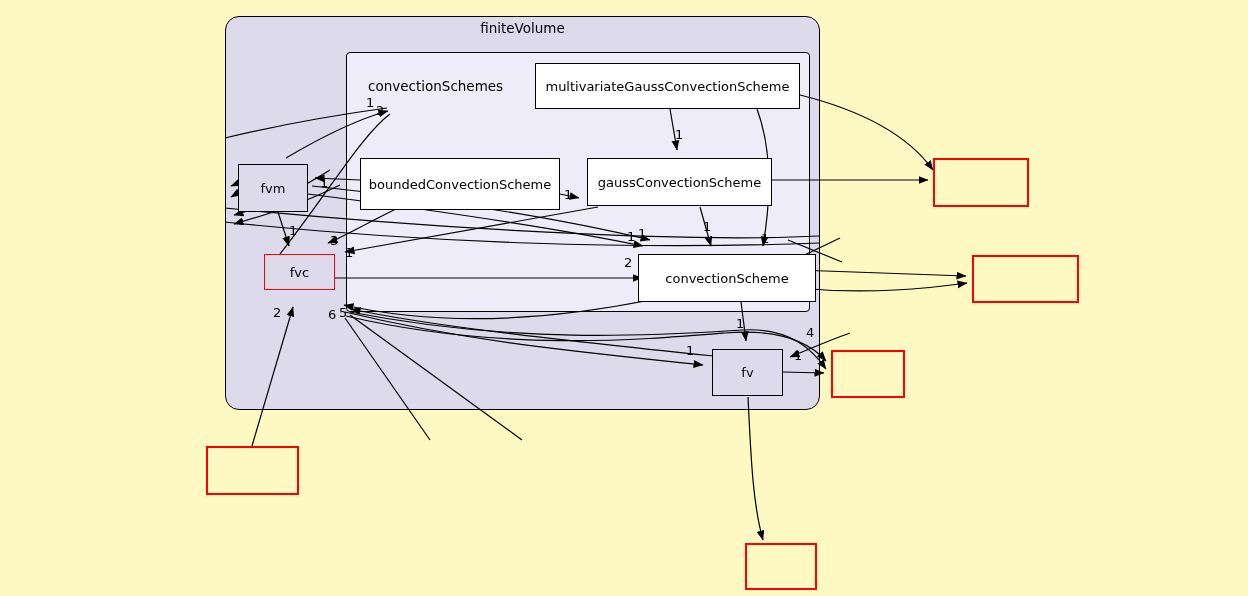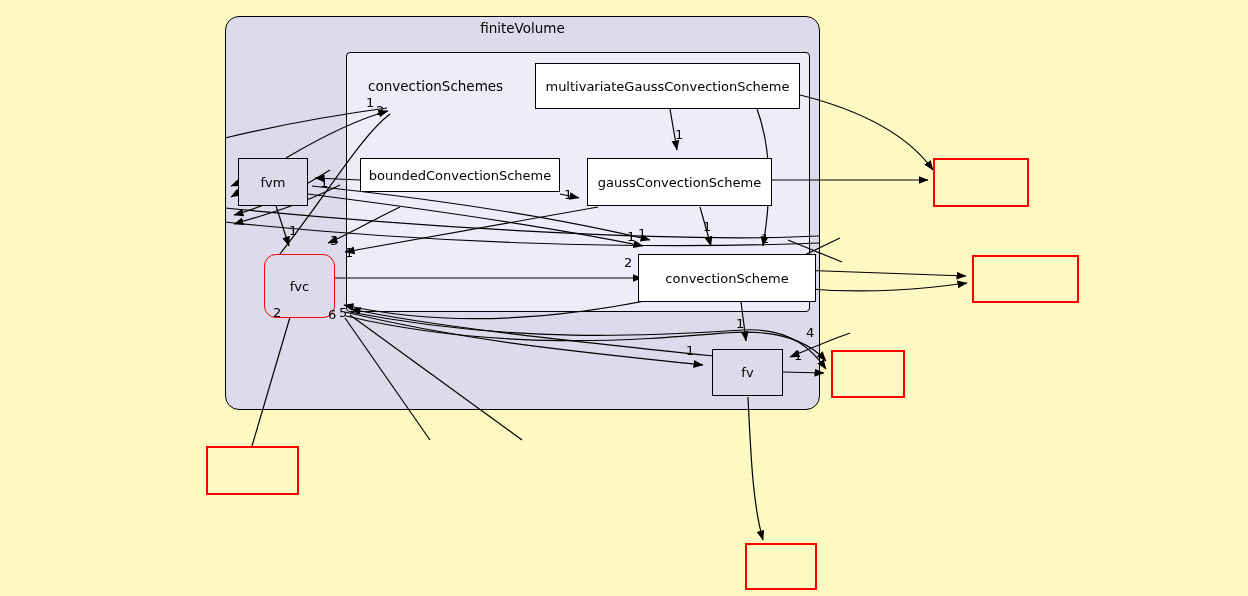--- a/index.html
+++ b/index.html
@@ -96,25 +96,25 @@
 
       <path d="M783,372 L824,373" marker-end="url(#ah)"></path>
 
       <path d="M748,397 C751,460 753,505 763,540" marker-end="url(#ah)"></path>
 
       <path d="M345,318 L430,440"></path>
       <path d="M350,315 L522,440"></path>
     </g>
   </svg>
 
-  <div class="node node-gray" style="left:238px;top:158px;width:70px;height:48px;text-align:center;">fvm</div>
-  <div class="node node-white" style="left:360px;top:158px;width:200px;height:34px;">boundedConvectionScheme</div>
+  <div class="node node-gray" style="left:238px;top:164px;width:70px;height:48px;text-align:center;">fvm</div>
+  <div class="node node-white" style="left:360px;top:158px;width:200px;height:52px;">boundedConvectionScheme</div>
   <div class="node node-white" style="left:535px;top:63px;width:265px;height:46px;">multivariateGaussConvectionScheme</div>
   <div class="node node-white" style="left:587px;top:158px;width:185px;height:48px;">gaussConvectionScheme</div>
-  <div class="node node-gray node-trunc" style="left:264px;top:254px;width:71px;height:64px;border-radius:12px;">fvc</div>
+  <div class="node node-gray node-trunc" style="left:264px;top:254px;width:71px;height:36px;">fvc</div>
   <div class="node node-white" style="left:638px;top:254px;width:178px;height:48px;">convectionScheme</div>
   <div class="node node-gray" style="left:712px;top:349px;width:71px;height:47px;">fv</div>
 
   <div class="node-ext" style="left:933px;top:158px;width:96px;height:49px;"></div>
   <div class="node-ext" style="left:972px;top:255px;width:107px;height:48px;"></div>
   <div class="node-ext" style="left:831px;top:350px;width:74px;height:48px;"></div>
   <div class="node-ext" style="left:206px;top:446px;width:93px;height:49px;"></div>
   <div class="node-ext" style="left:745px;top:543px;width:72px;height:47px;"></div>
 
   <div id="edge-labels">

